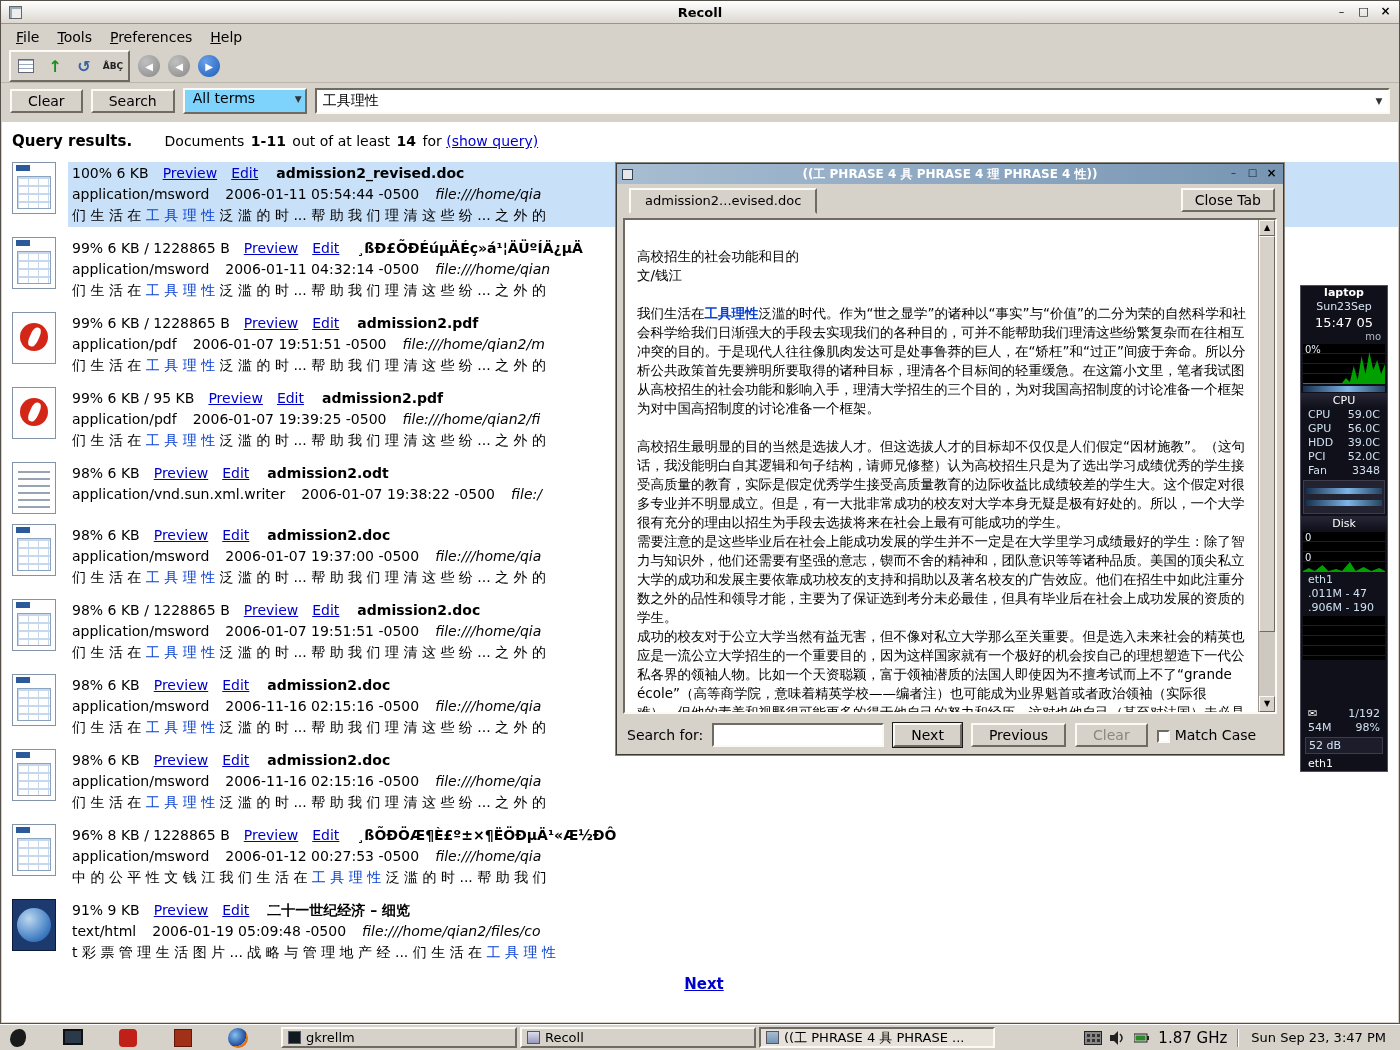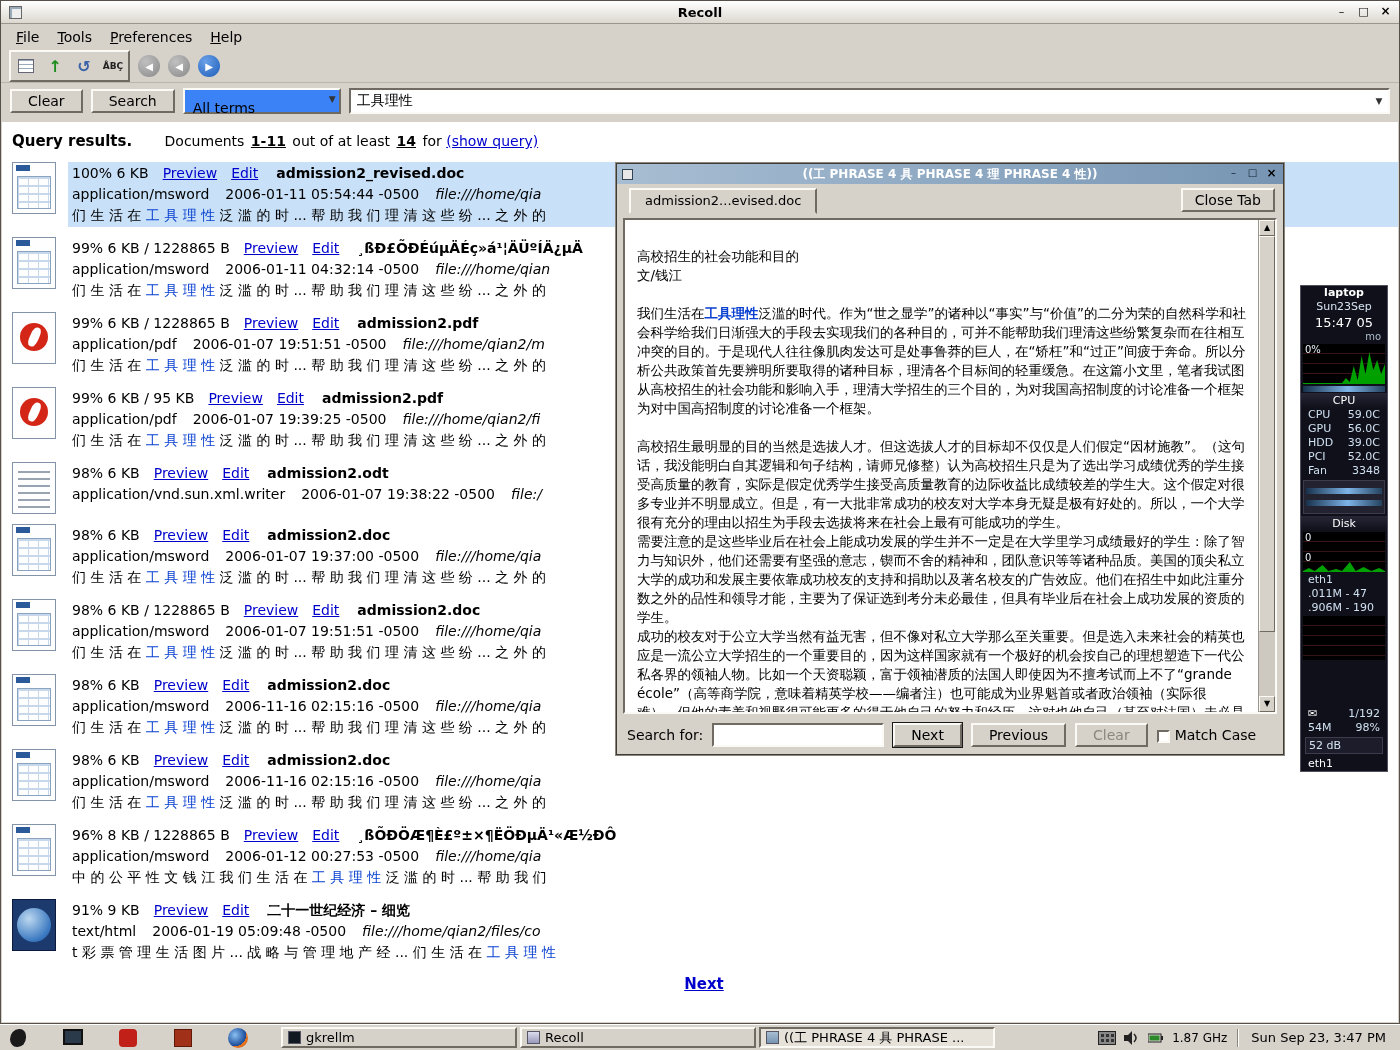--- a/index.html
+++ b/index.html
@@ -36,38 +36,38 @@
             background-image:repeating-linear-gradient(#9ab 0 1px, transparent 1px 4px); }
   .ic-green { color:#1e8e1e; font-weight:bold; font-size:16px; }
   .ic-blue { color:#3a62a8; font-weight:bold; font-size:16px; }
   .ic-abc { font-size:9px; font-weight:bold; color:#222; }
   .nav-circle { width:22px; height:22px; border-radius:50%; color:#fff; font-size:10px;
                 display:flex; align-items:center; justify-content:center; cursor:pointer; }
   .nav-circle.grey { background:radial-gradient(circle at 35% 30%, #c0c0c0, #888); }
   .nav-circle.blue { background:radial-gradient(circle at 35% 30%, #6aa0e8, #1c5cb8); }
 
   .searchrow { height:36px; display:flex; align-items:center; gap:8px; padding:0 9px; }
-  .combo { width:158px; height:26px; background:#3b82f6; position:relative;
+  .combo { width:124px; height:26px; background:#7dd3fc; position:relative;
            border:2px solid; border-color:#fcfaf5 #6f6b62 #6f6b62 #fcfaf5;
-           font-size:14px; padding:10px 20px 0 8px; cursor:pointer; }
+           font-size:14px; padding:0 20px 0 8px; cursor:pointer; }
   .combo-arrow { position:absolute; right:3px; top:4px; font-size:9px; color:#333; }
   .query-wrap { flex:1; height:26px; background:#fff; position:relative;
                 border:2px solid; border-color:#6f6b62 #fcfaf5 #fcfaf5 #6f6b62;
                 display:flex; align-items:center; }
   .query-input { flex:1; border:none; outline:none; font:14px "DejaVu Sans",sans-serif;
                  padding-left:6px; background:transparent; }
   .query-arrow { width:18px; height:100%; display:flex; align-items:center; justify-content:center;
                  font-size:9px; color:#333; cursor:pointer; }
 
   
   .results { position:absolute; left:1px; top:121px; right:1px; bottom:1px; background:#fff;
              overflow:hidden; padding:8px 0 0 8px; }
   .res-header { font-size:14px; margin:2px 0 12px 2px; }
   .res-header .rh-bold { font-weight:bold; font-size:15px; margin-right:28px; }
-  .res-header b { margin:0 2px;text-decoration:underline; }
+  .res-header b { margin:0 2px; }
   .row { display:flex; gap:12px; margin-bottom:10px; }
   .ficon { width:44px; height:52px; position:relative; flex:none; margin-left:2px; }
   .ficon .page { position:absolute; inset:0; background:#fefefe; border:1px solid #8494a8; }
   .ficon .doc-head { position:absolute; top:3px; left:4px; width:14px; height:6px; background:#2a5a9a; }
   .ficon .doc-grid { position:absolute; left:5px; right:5px; top:14px; bottom:5px; border:1px solid #8aa4c0;
        background:repeating-linear-gradient(to bottom,#c8d8ec 0 2px, transparent 2px 8px),
                   repeating-linear-gradient(to right,#c8d8ec 0 1px, transparent 1px 10px); }
   .ficon .lines { position:absolute; left:6px; right:6px; top:9px; bottom:6px;
        background:repeating-linear-gradient(to bottom,#99a4b2 0 2px, transparent 2px 7px); }
   .ficon .pdf-logo { position:absolute; left:8px; top:11px; width:28px; height:28px; border-radius:50%;
@@ -173,21 +173,21 @@
   .task-btn.active { border-color:#6f6b62 #fcfaf5 #fcfaf5 #6f6b62; background:#e6e2da; }
   .task-ico { width:13px; height:13px; flex:none; border:1px solid #556; }
   .ti0 { background:#101820; }
   .ti1 { background:linear-gradient(#dde,#99b); }
   .ti2 { background:linear-gradient(#a7bdd2,#7795b3); }
   .tray { display:flex; align-items:center; gap:8px; margin-left:auto; }
   .tray-ico { cursor:pointer; display:flex; }
   .kbd-ico { width:18px; height:14px; background:#333;
              background-image:repeating-linear-gradient(to right,#888 0 2px, transparent 2px 5px),
                               repeating-linear-gradient(#888 0 2px, transparent 2px 5px); border:1px solid #222; }
-  .freq { font-size:12px; margin:0 10px 0 8px; white-space:nowrap; }
+  .freq { font-size:15px; margin:0 10px 0 8px; white-space:nowrap; }
   .tsep { width:2px; height:18px; border-left:1px solid #8a867e; border-right:1px solid #fff; }
   .clock { font-size:13px; margin:0 8px 0 12px; white-space:nowrap; }
 </style>
 </head>
 <body>
 
 <div class="main-window">
 
   <div class="titlebar">
     <span class="tb-icon"></span>

